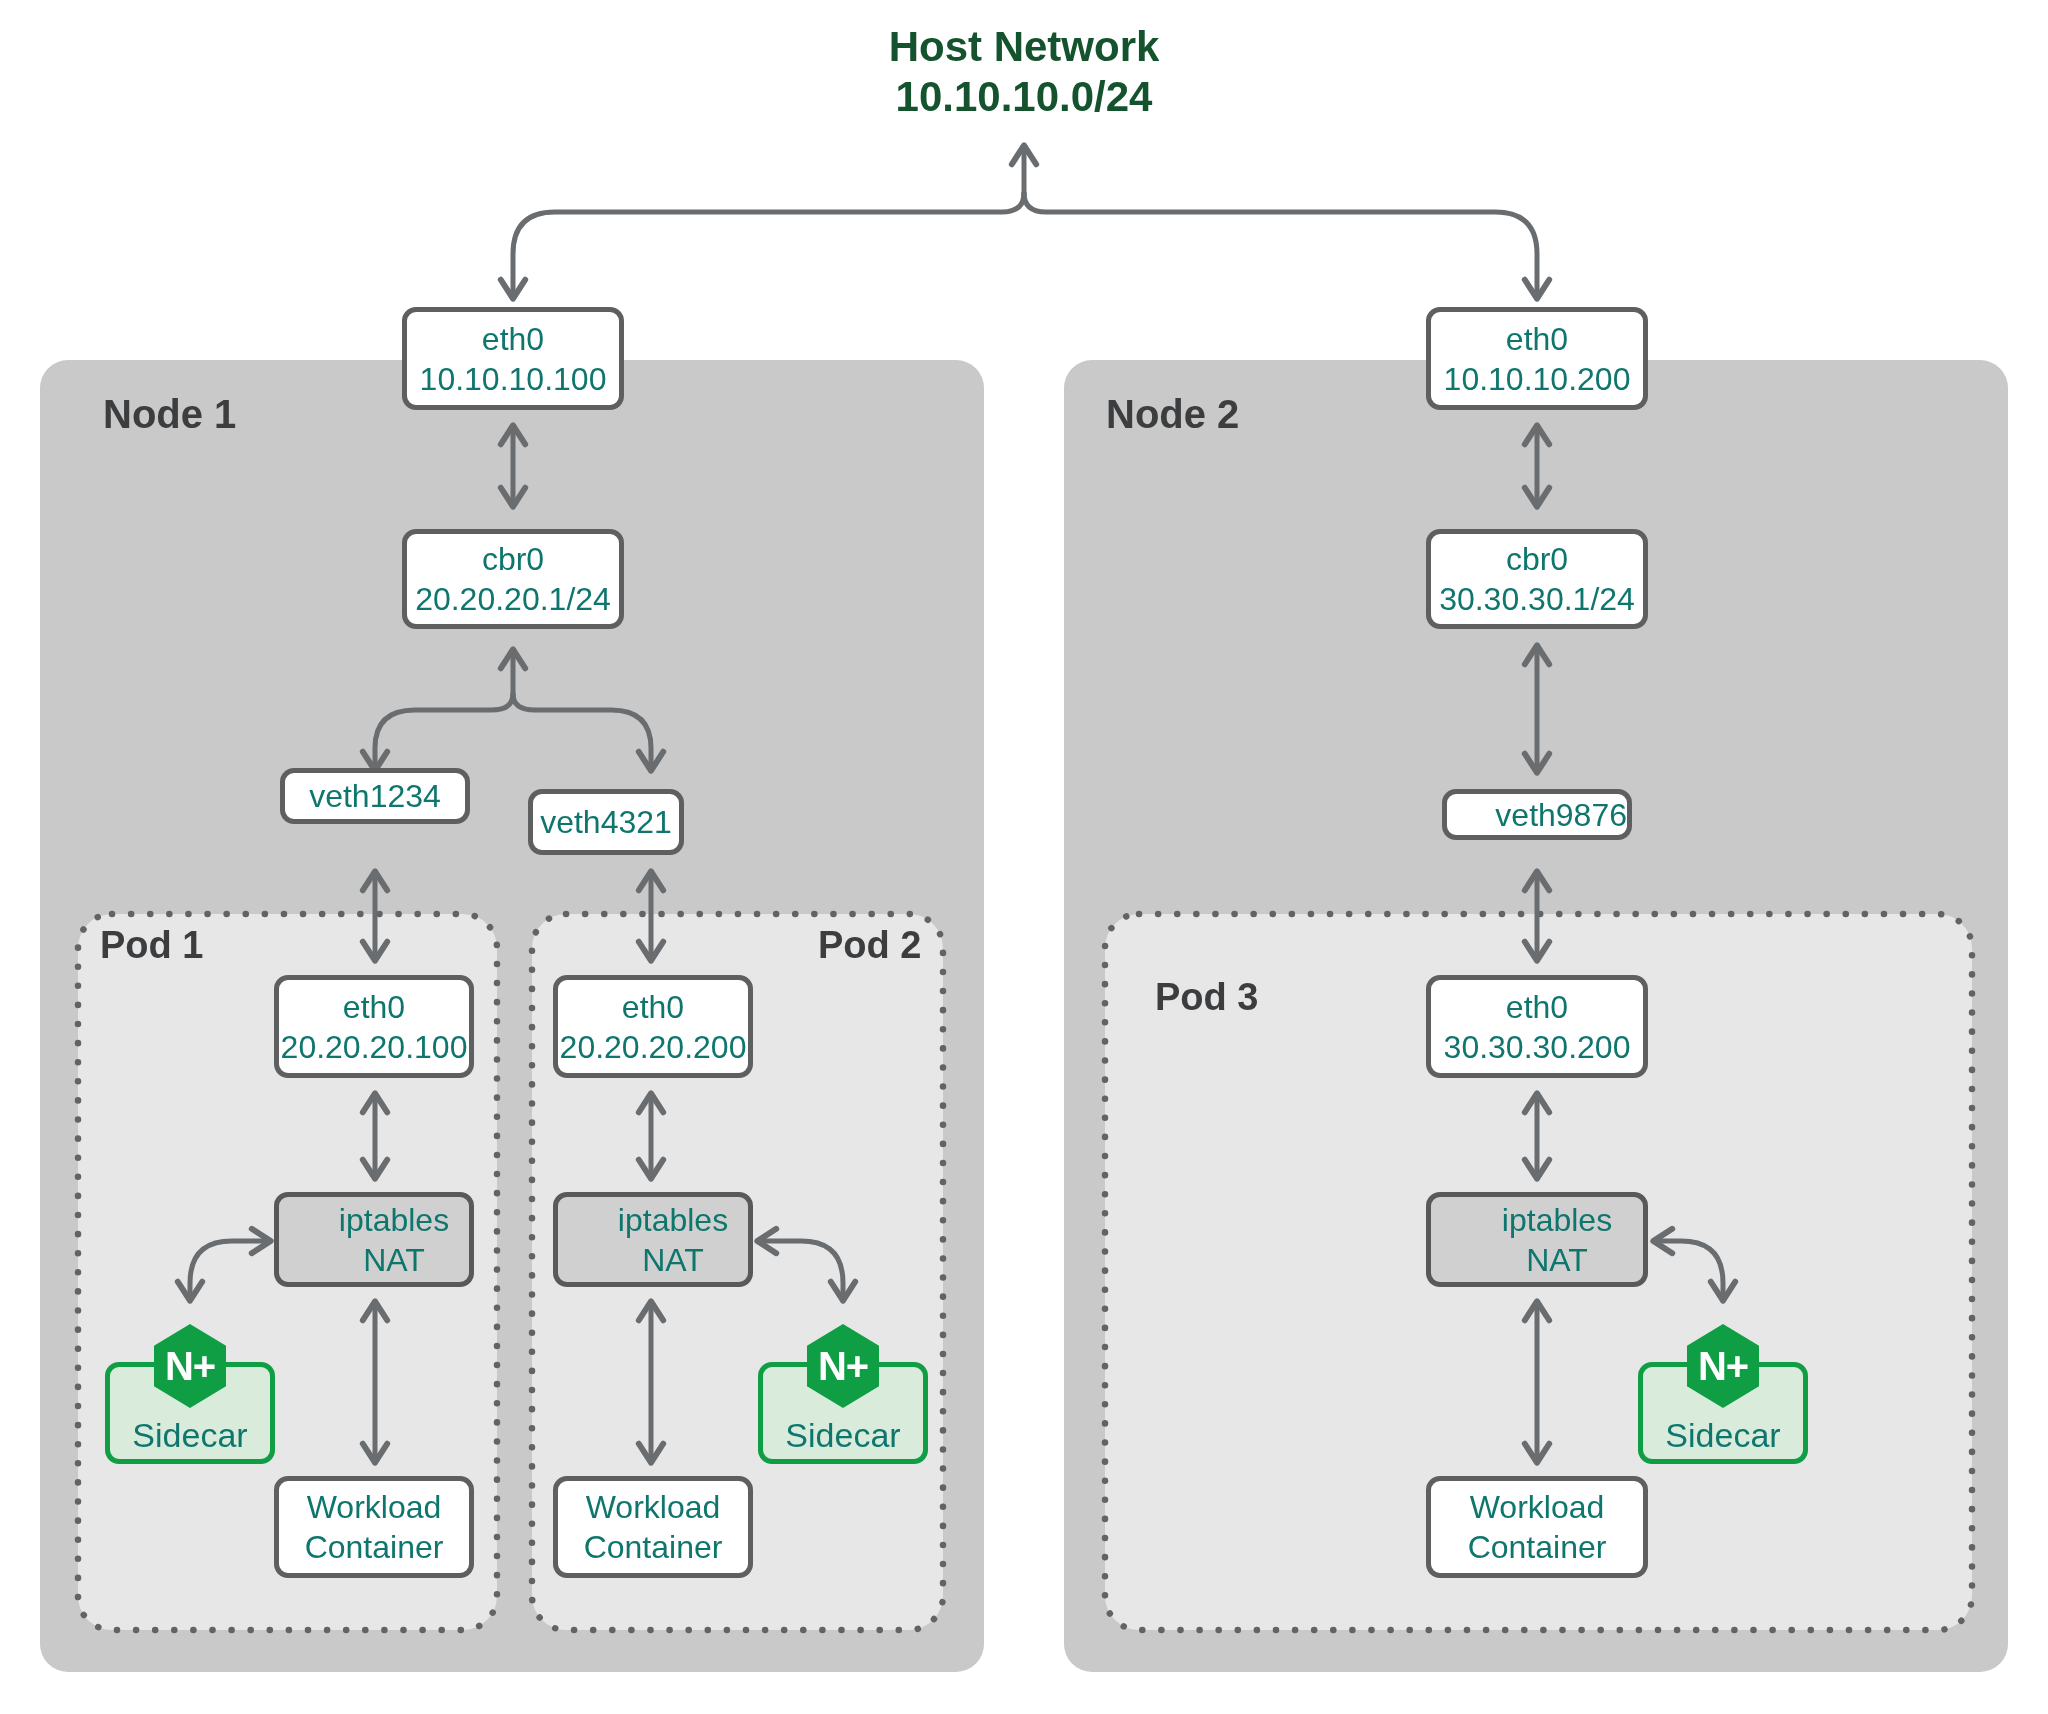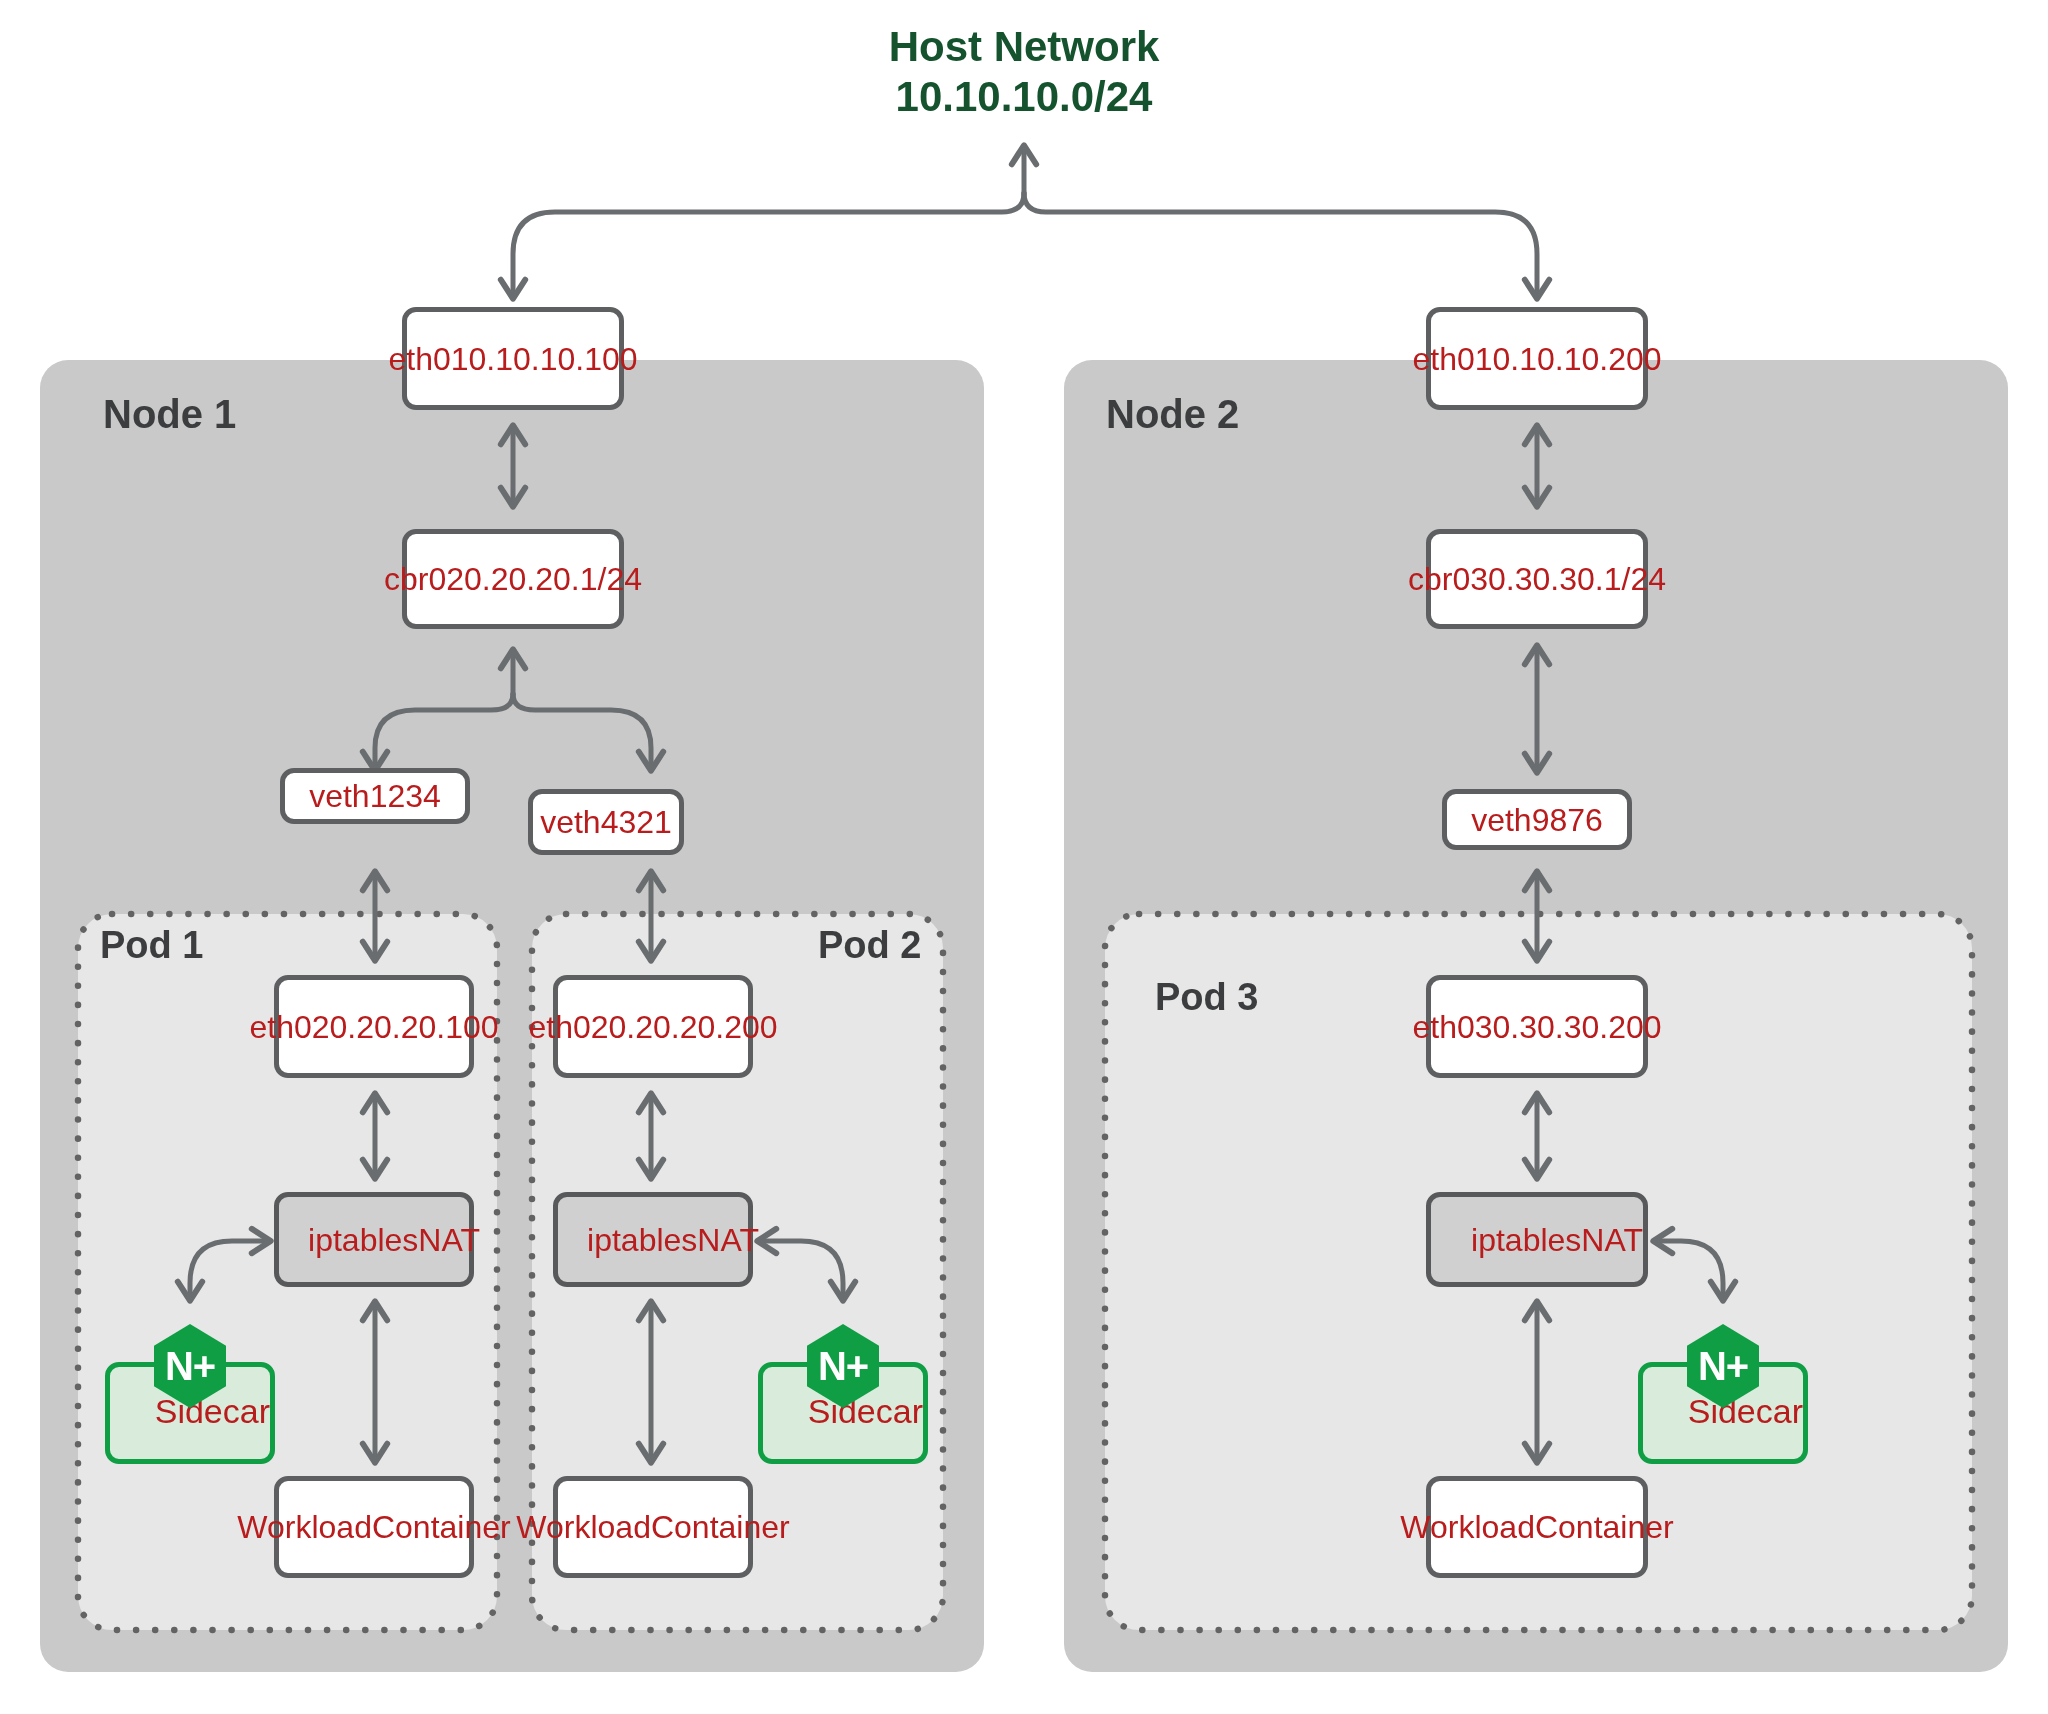--- a/index.html
+++ b/index.html
@@ -17,22 +17,22 @@
   .node-label{
     position:absolute;font-size:40px;font-weight:bold;color:#3b3d3f;white-space:nowrap;
   }
   .pod-label{
     position:absolute;font-size:38px;font-weight:bold;color:#3b3d3f;white-space:nowrap;z-index:4;
   }
   svg.overlay{position:absolute;left:0;top:0;z-index:2;pointer-events:none;}
   .box{
     position:absolute;z-index:3;background:#ffffff;
     border:5px solid #5d5f61;border-radius:14px;box-sizing:border-box;
-    display:flex;flex-direction:row;align-items:center;justify-content:center;
-    font-size:32px;line-height:40px;text-align:center;color:#b91c1c;
+    display:flex;flex-direction:column;align-items:center;justify-content:center;
+    font-size:32px;line-height:40px;text-align:center;color:#0f766e;
   }
   .box.nat{background:#d0d0d0;border-color:#58595b;padding-left:40px;}
   .box.sidecar{
     background:#d9ecdc;border:5px solid #0f9e44;
     justify-content:flex-end;padding-bottom:4px;font-size:34px;
   }
   .hex{
     position:absolute;z-index:4;width:72px;height:84px;background:#0f9e44;
     clip-path:polygon(50% 0%,100% 26%,100% 74%,50% 100%,0% 74%,0% 26%);
     display:flex;align-items:center;justify-content:center;
@@ -119,21 +119,21 @@
   </div>
 
   <div class="box" style="left:1426px;top:307px;width:222px;height:103px;">
     <div>eth0</div>
     <div>10.10.10.200</div>
   </div>
   <div class="box" style="left:1426px;top:529px;width:222px;height:100px;">
     <div>cbr0</div>
     <div>30.30.30.1/24</div>
   </div>
-  <div class="box" style="left:1442px;top:789px;width:190px;height:61px;">
+  <div class="box" style="left:1442px;top:789px;width:190px;height:51px;align-items:flex-end;">
     <div>veth9876</div>
   </div>
 
   <div class="box" style="left:274px;top:975px;width:200px;height:103px;">
     <div>eth0</div>
     <div>20.20.20.100</div>
   </div>
   <div class="box nat" style="left:274px;top:1192px;width:200px;height:95px;">
     <div>iptables</div>
     <div>NAT</div>

